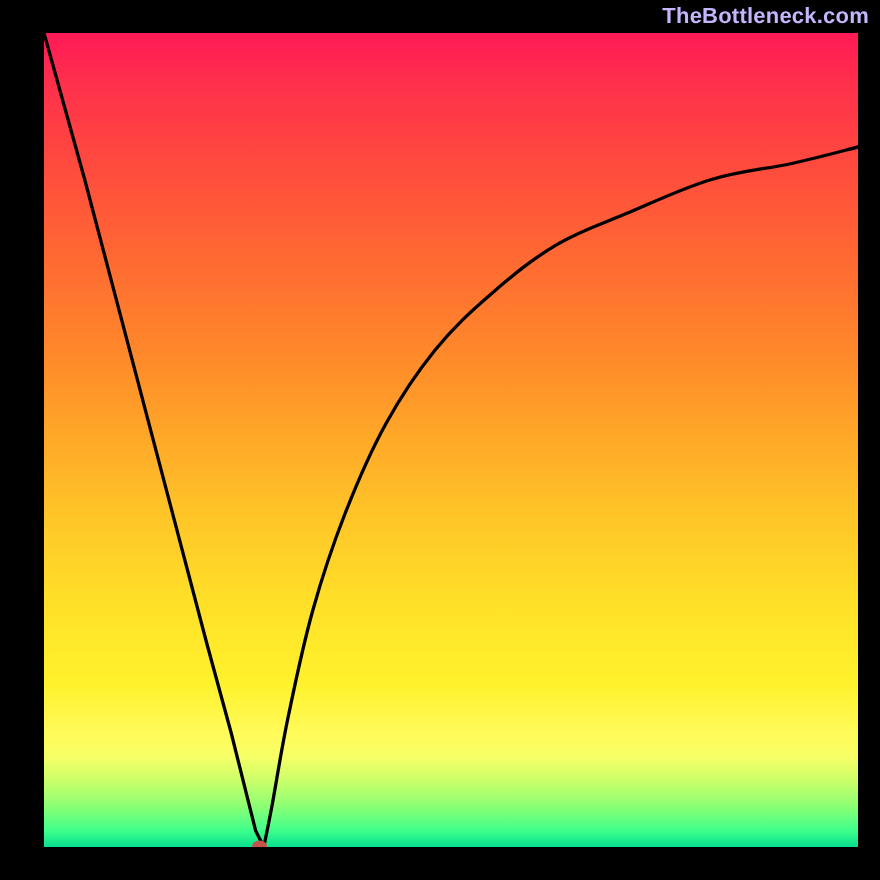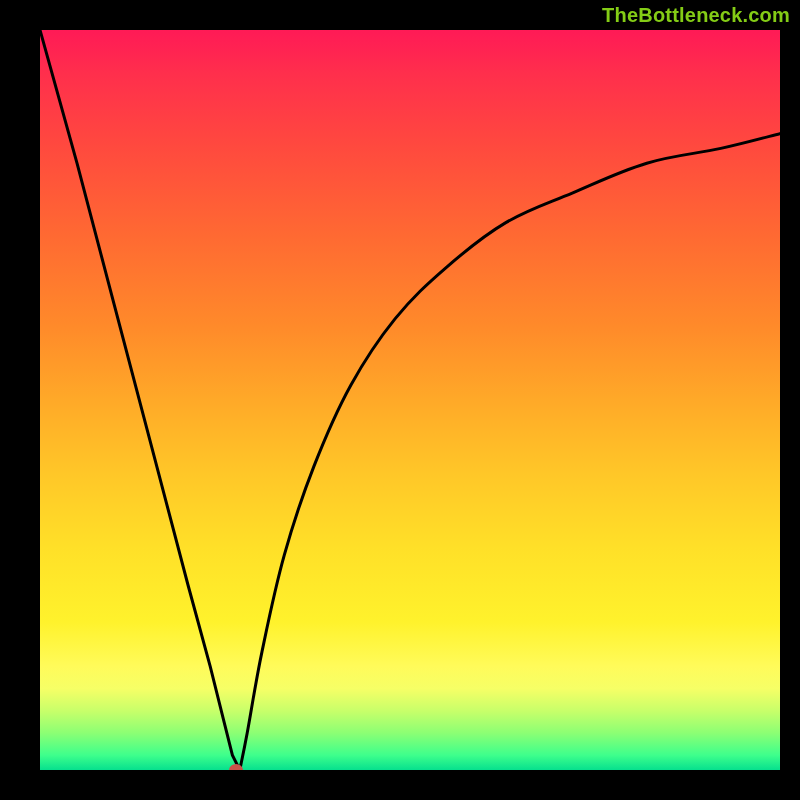--- a/index.html
+++ b/index.html
@@ -14,21 +14,21 @@
   .frame {
     position: relative;
     width: 800px;
     height: 800px;
     background: #000;
   }
   .watermark {
     position: absolute;
     top: 4px;
     right: 10px;
-    color: #84cc16;
+    color: #c4b5fd;
     font-size: 20px;
     font-weight: 600;
     letter-spacing: 0.2px;
     z-index: 5;
   }
   .plot {
     position: absolute;
     left: 40px;
     top: 30px;
     width: 740px;

